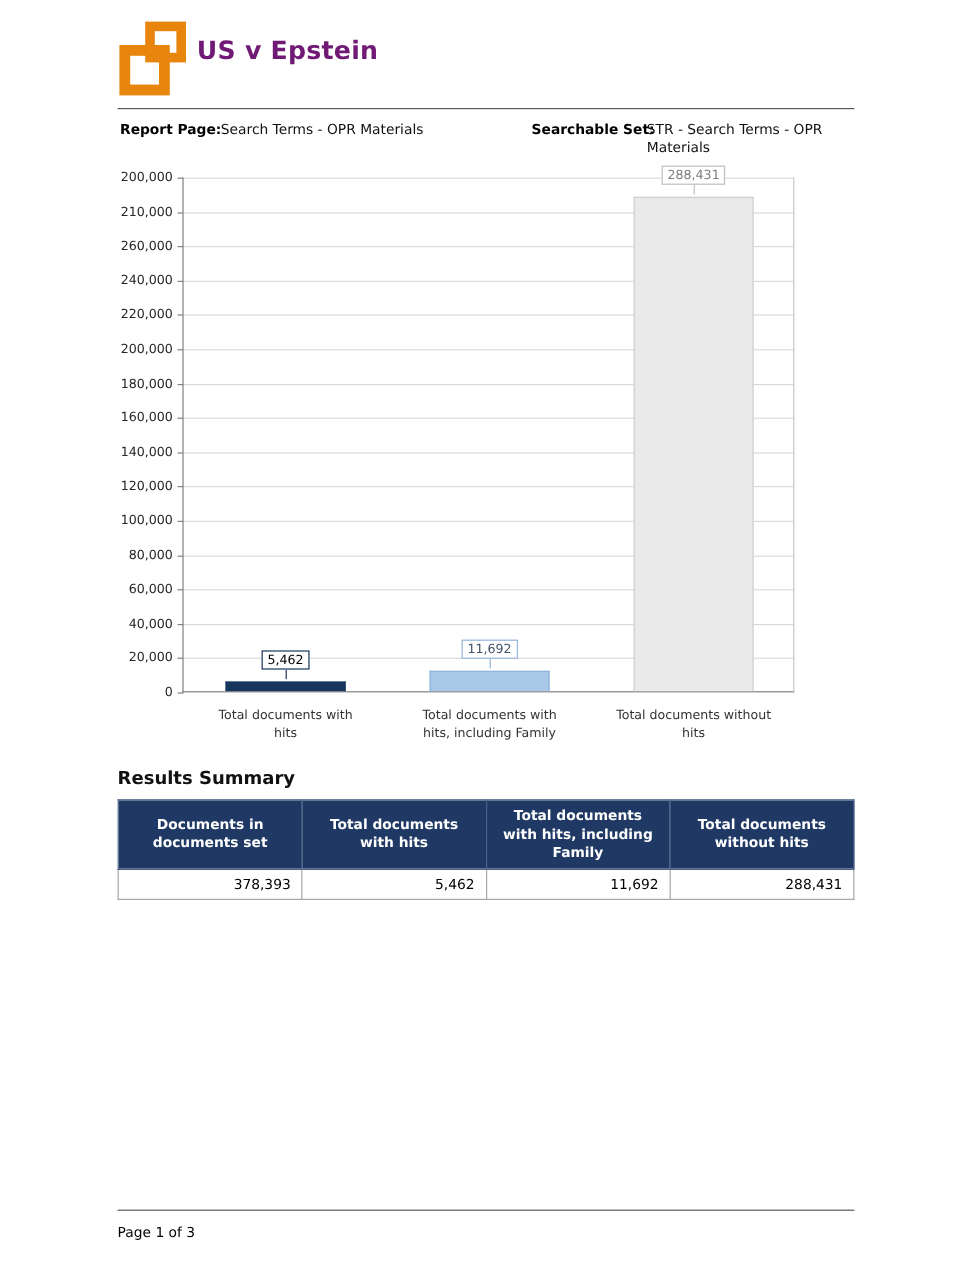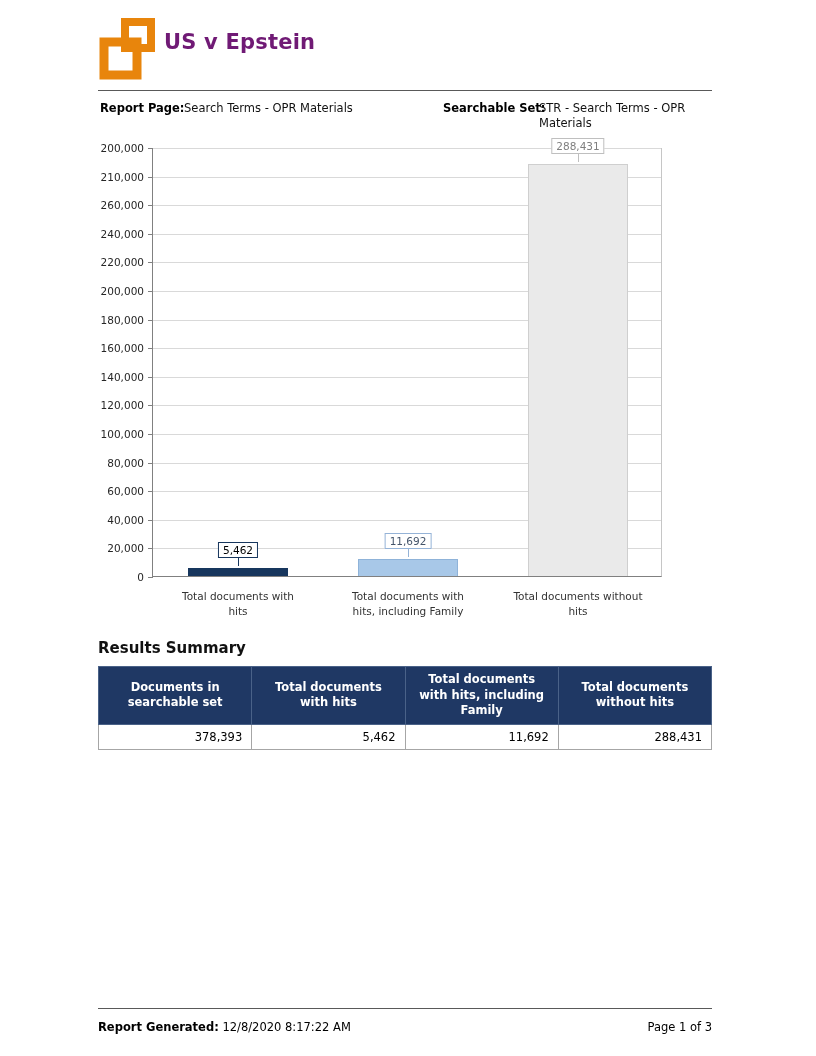--- a/index.html
+++ b/index.html
@@ -164,38 +164,34 @@
           <div>Total documents without</div>
           <div>hits</div>
         </div>
       </div>
   </div>
 
   <div class="summary-heading">Results Summary</div>
   <table class="summary-table">
     <thead>
       <tr>
-        <th>Documents in searchable set</th>
+        <th>Documents in documents set</th>
         <th>Total documents with hits</th>
         <th>Total documents with hits, including Family</th>
         <th>Total documents without hits</th>
       </tr>
     </thead>
     <tbody>
       <tr>
         <td>378,393</td>
         <td>5,462</td>
         <td>11,692</td>
         <td>288,431</td>
       </tr>
     </tbody>
   </table>
 
   <div class="rule footer-rule"></div>
   <div class="footer-row">
-    <div>
-      <span class="footer-label">Report Generated:</span>
-      <span>12/8/2020 8:17:22 AM</span>
-    </div>
     <div>Page 1 of 3</div>
   </div>
 
 </div>
 
 </body></html>

